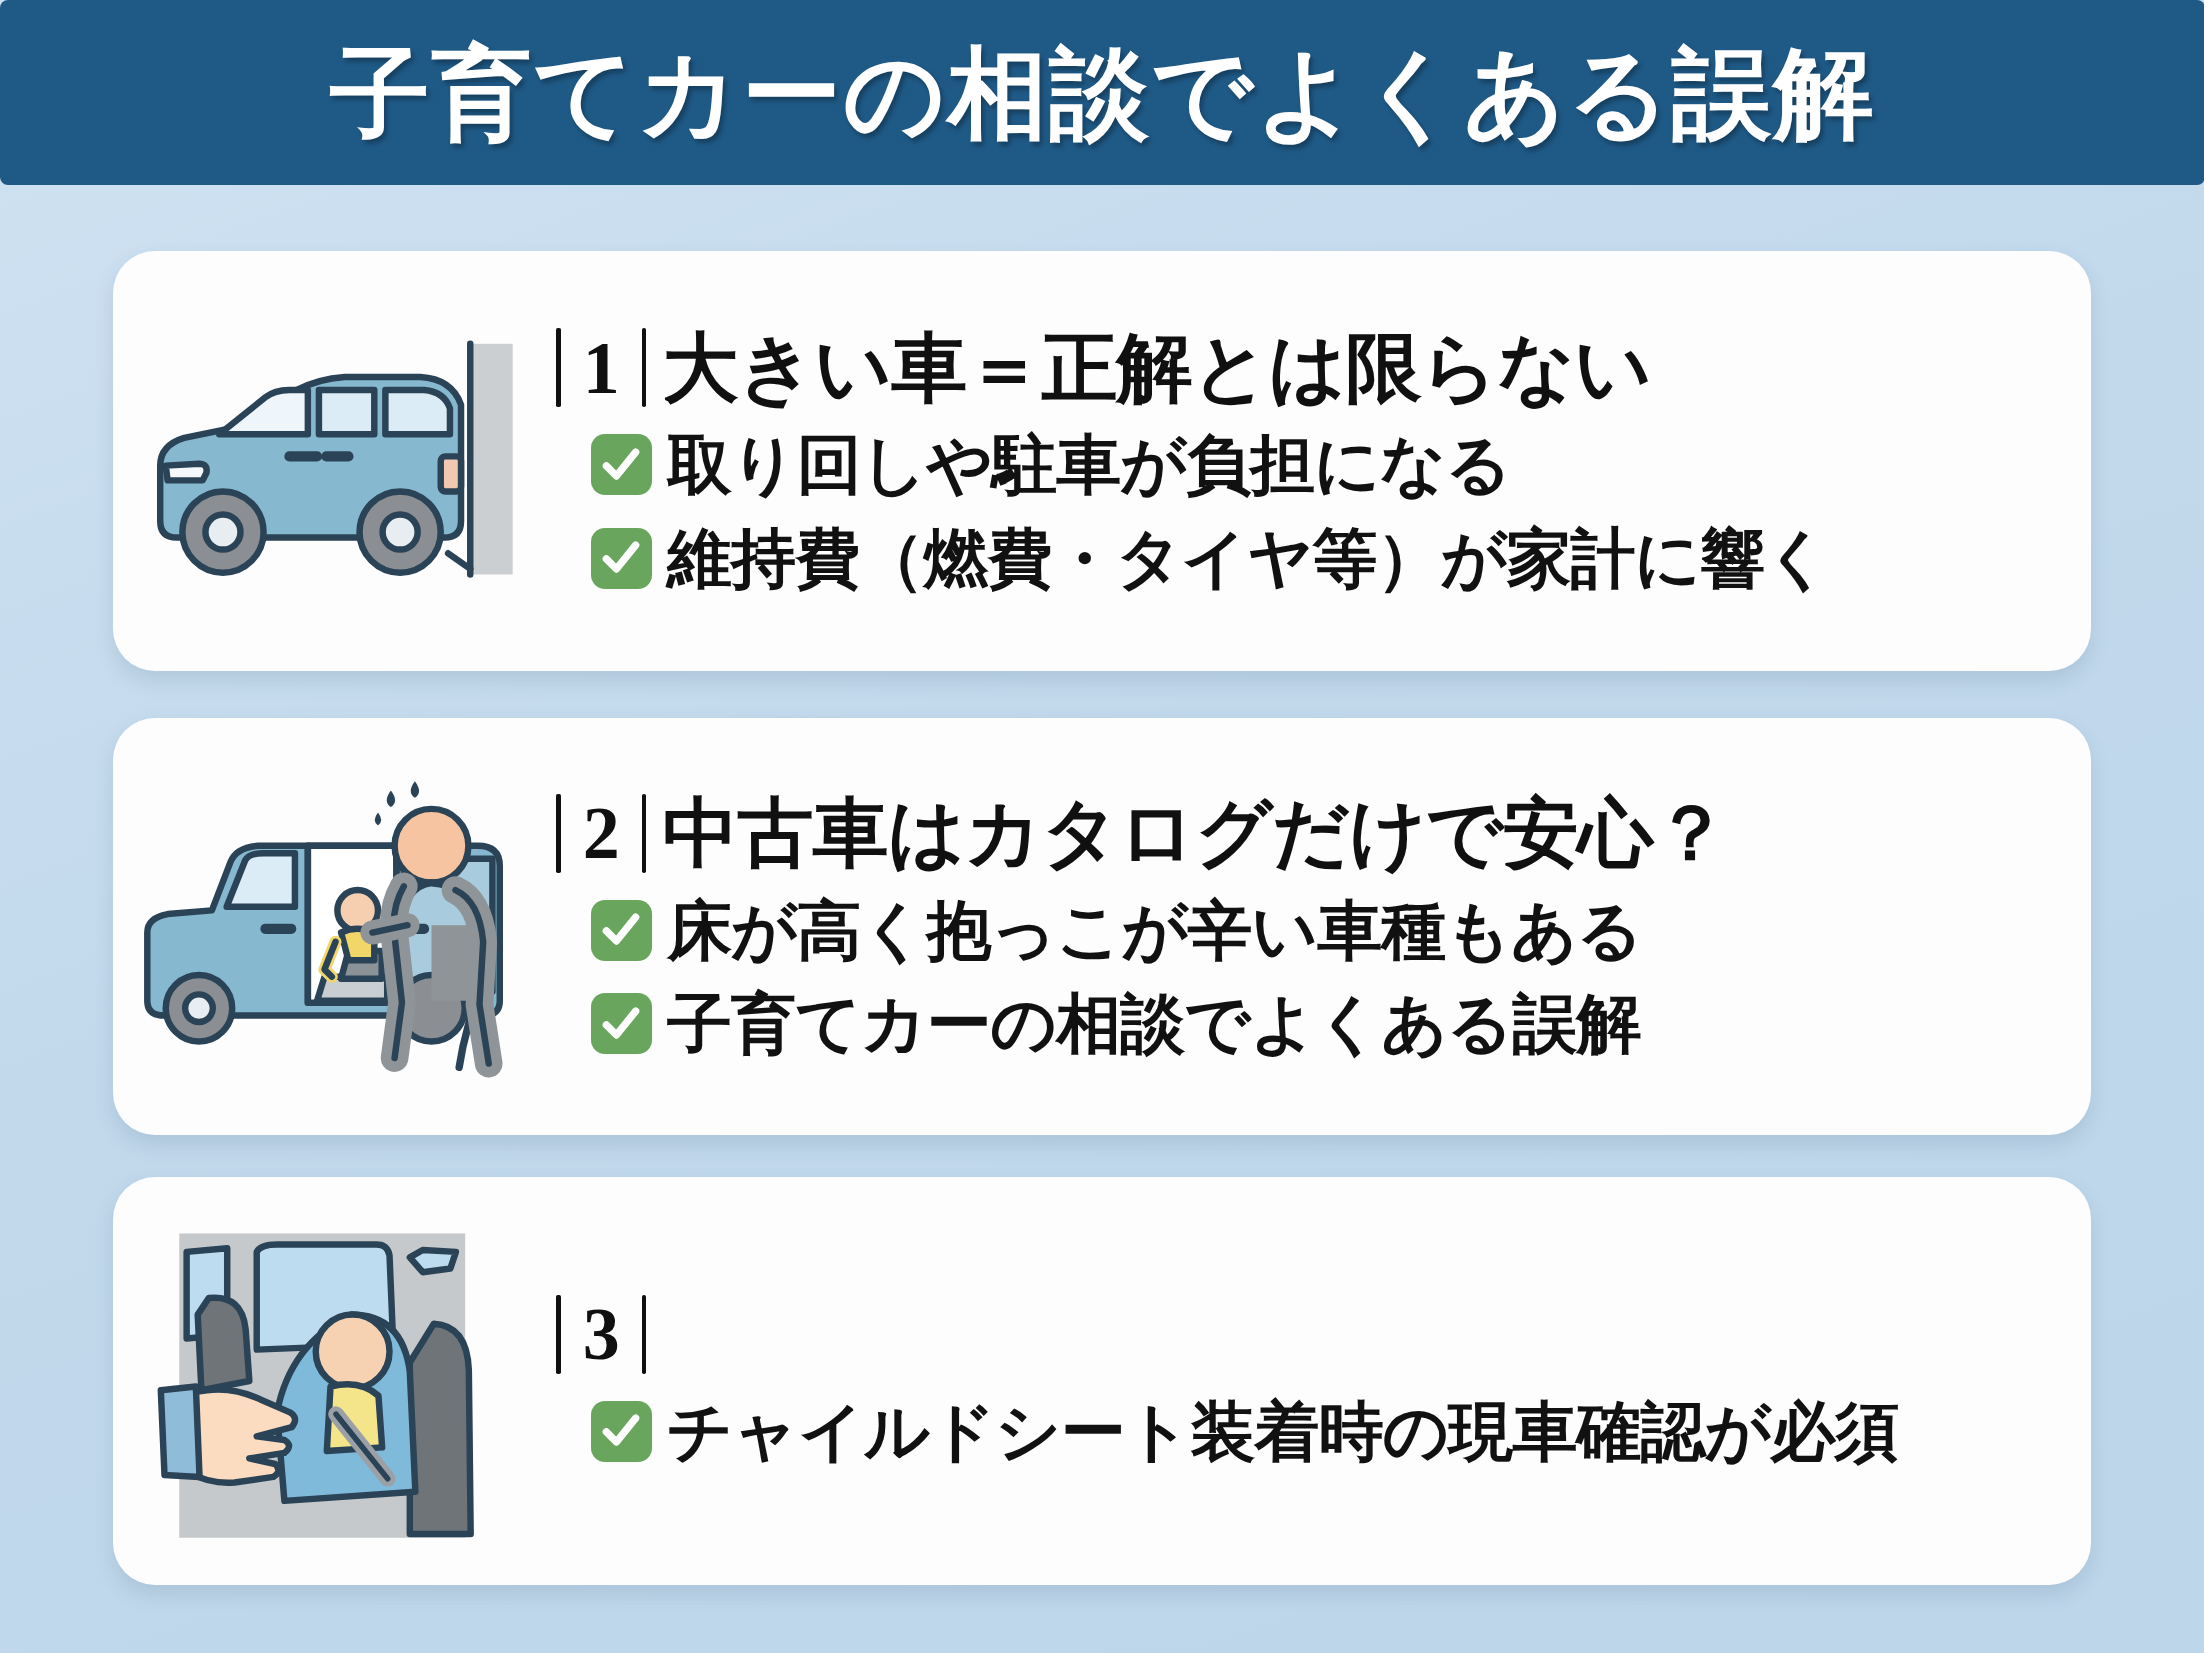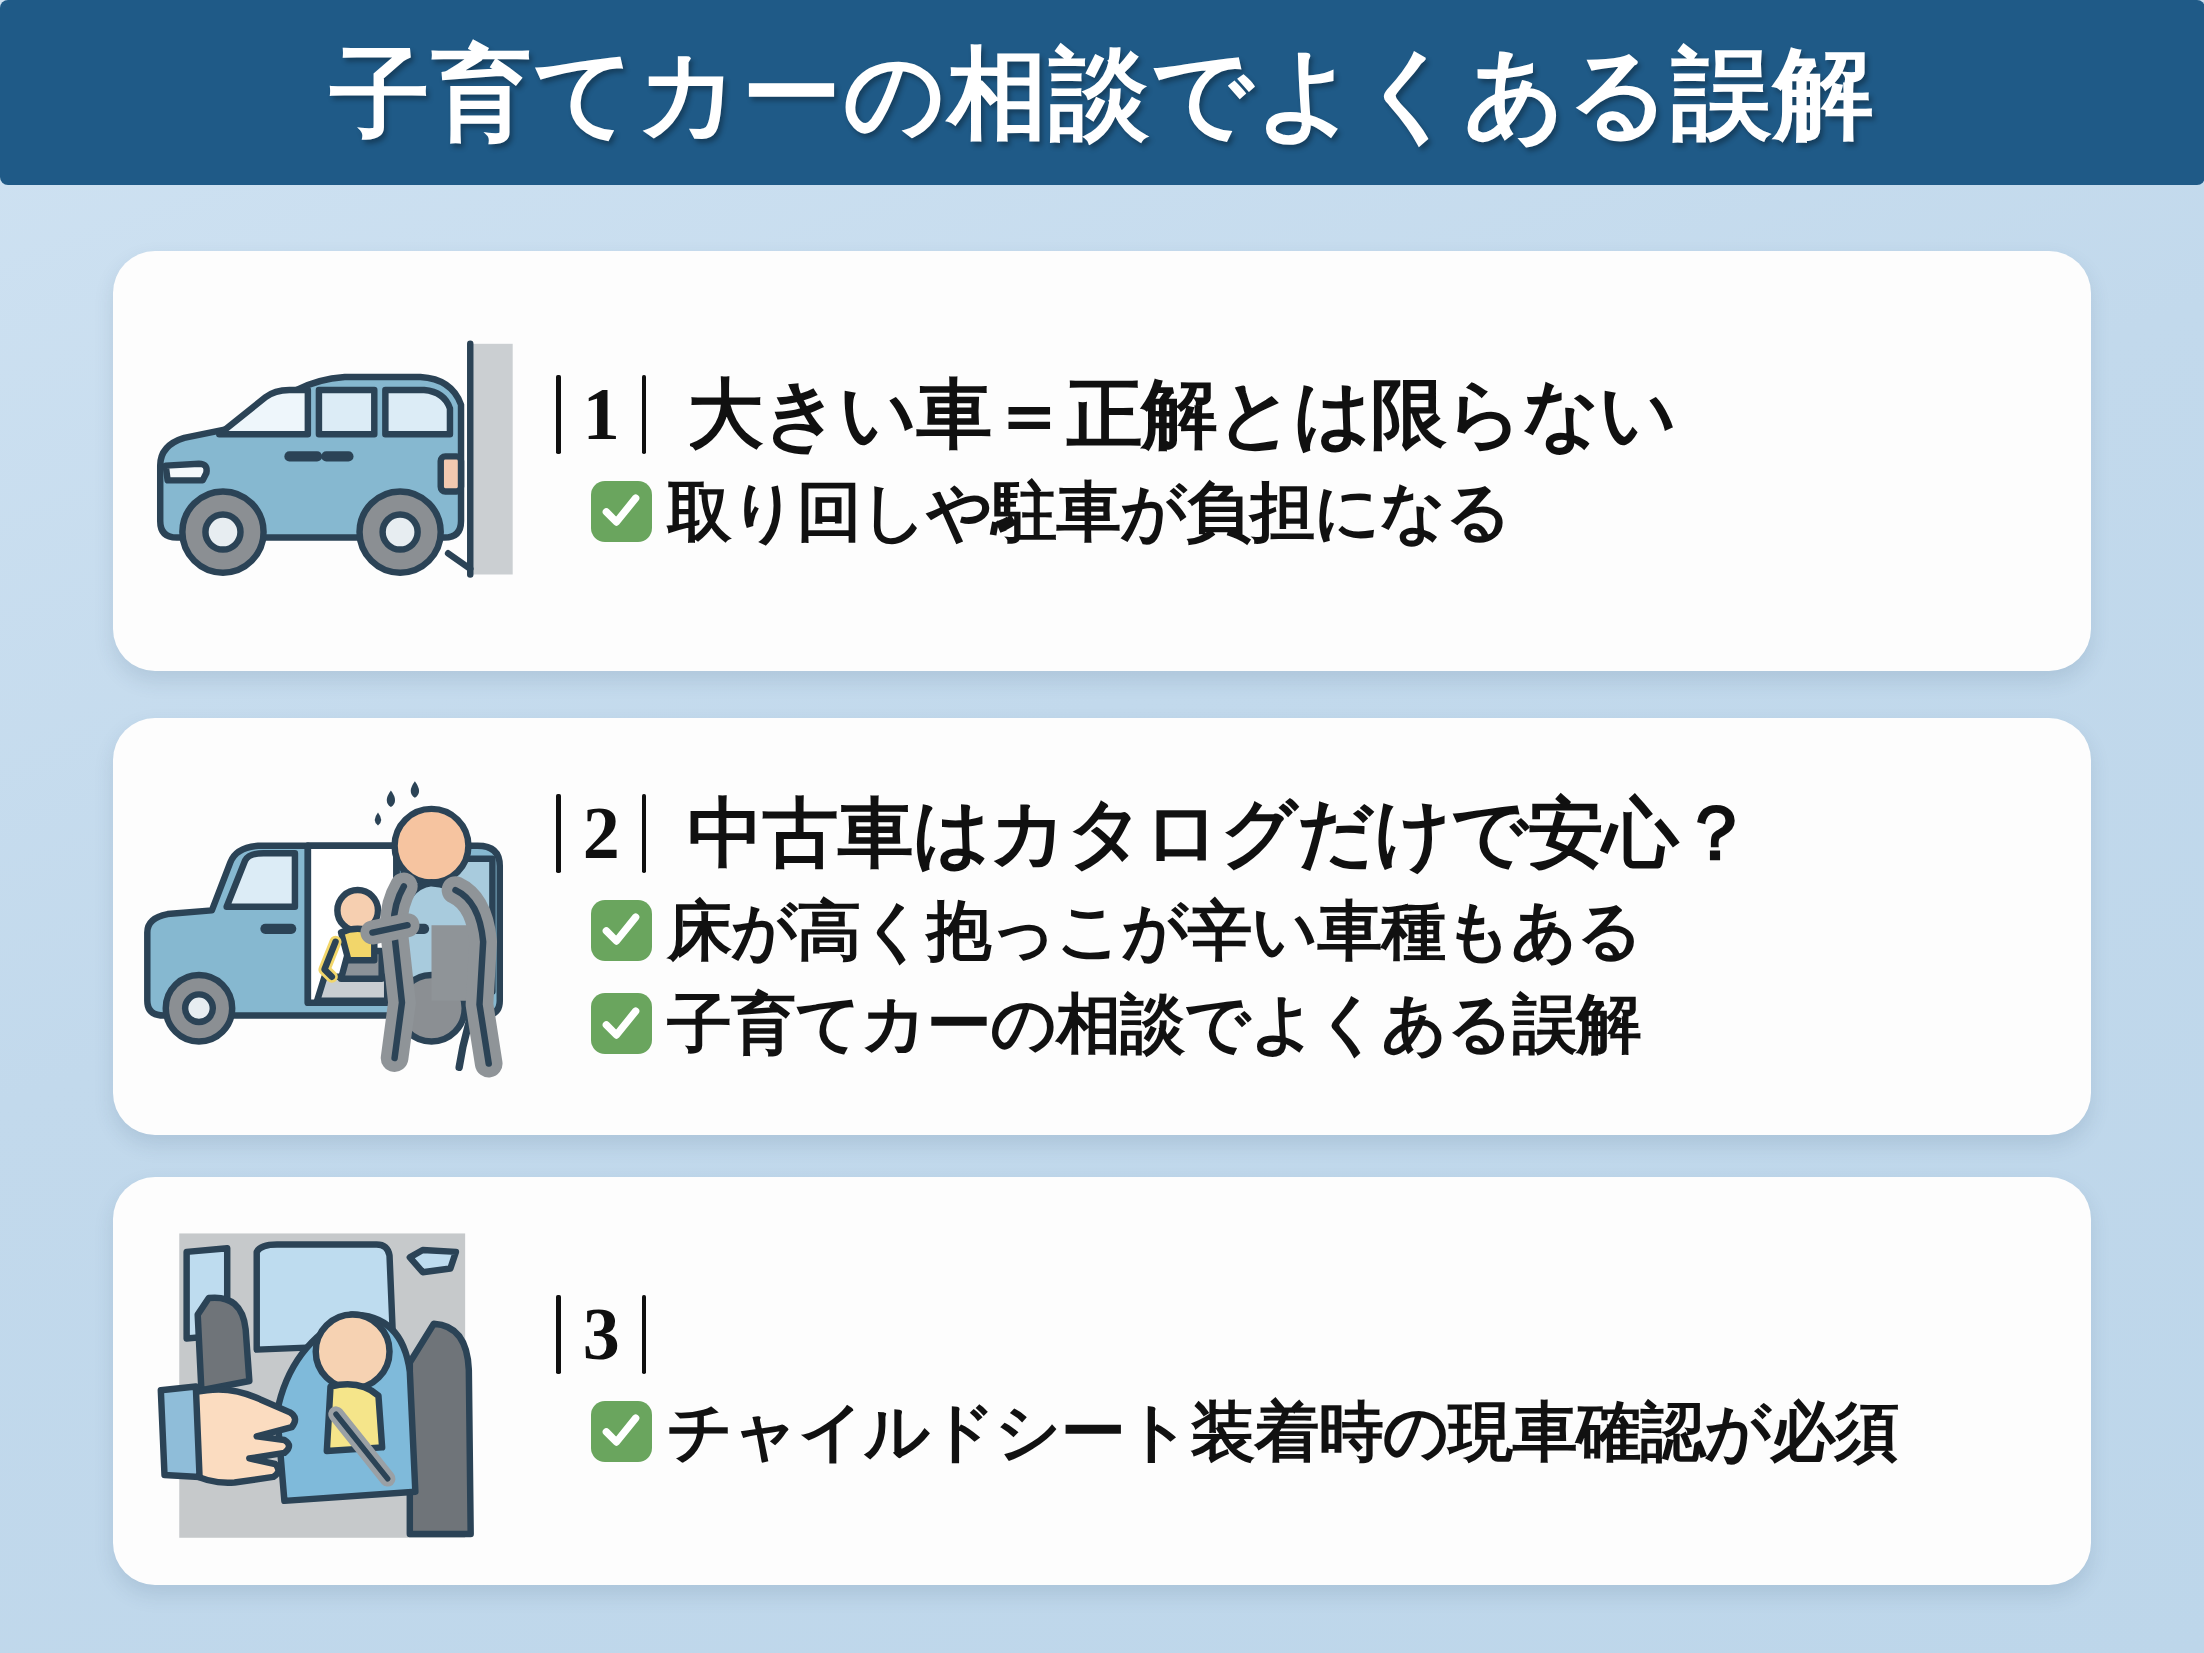--- a/index.html
+++ b/index.html
@@ -72,21 +72,21 @@
     background:#101010;
     border-radius:1.8px;
   }
   .num{
     font-size:74px;font-weight:bold;
     padding:0 22px;
     font-family:"Liberation Serif","DejaVu Serif",serif;
     line-height:1;
   }
   .head-text{
-    padding-left:41px;
+    padding-left:16px;
     letter-spacing:-0.9px;
   }
   .bullets{padding-left:35px;}
   .bullet{
     display:flex;align-items:center;
     white-space:nowrap;
     margin-top:22px;
   }
   .chk{
     flex:0 0 auto;
@@ -149,20 +149,28 @@
       </div>
       <div class="bullets">
         <div class="bullet">
           <span class="chk">
             <svg width="44" height="44" viewBox="0 0 48 48">
                 <path d="M8 25 L19 36 L40 10" stroke="#ffffff" stroke-width="8" fill="none" stroke-linecap="round" stroke-linejoin="round"></path>
               </svg>
           </span>
           <span class="btext">取り回しや駐車が負担になる</span>
         </div>
+        <div class="bullet">
+          <span class="chk">
+            <svg width="44" height="44" viewBox="0 0 48 48">
+                <path d="M8 25 L19 36 L40 10" stroke="#ffffff" stroke-width="8" fill="none" stroke-linecap="round" stroke-linejoin="round"></path>
+              </svg>
+          </span>
+          <span class="btext">維持費（燃費・タイヤ等）が家計に響く</span>
+        </div>
       </div>
     </div>
   </div>
 
   <div class="card" id="card-1">
     <div class="art">
       <svg width="406" height="314" viewBox="0 0 440 340">
         <g stroke="#2b4356" stroke-width="7" stroke-linejoin="round" stroke-linecap="round">
 
           <path d="M22 230 L22 176 Q22 160 44 156 L92 152 L112 100 Q118 84 142 82 L380 82 Q404 82 404 104 L404 250 Q404 266 386 266 L40 266 Q22 266 22 250 Z" fill="#86b8d0"></path>

